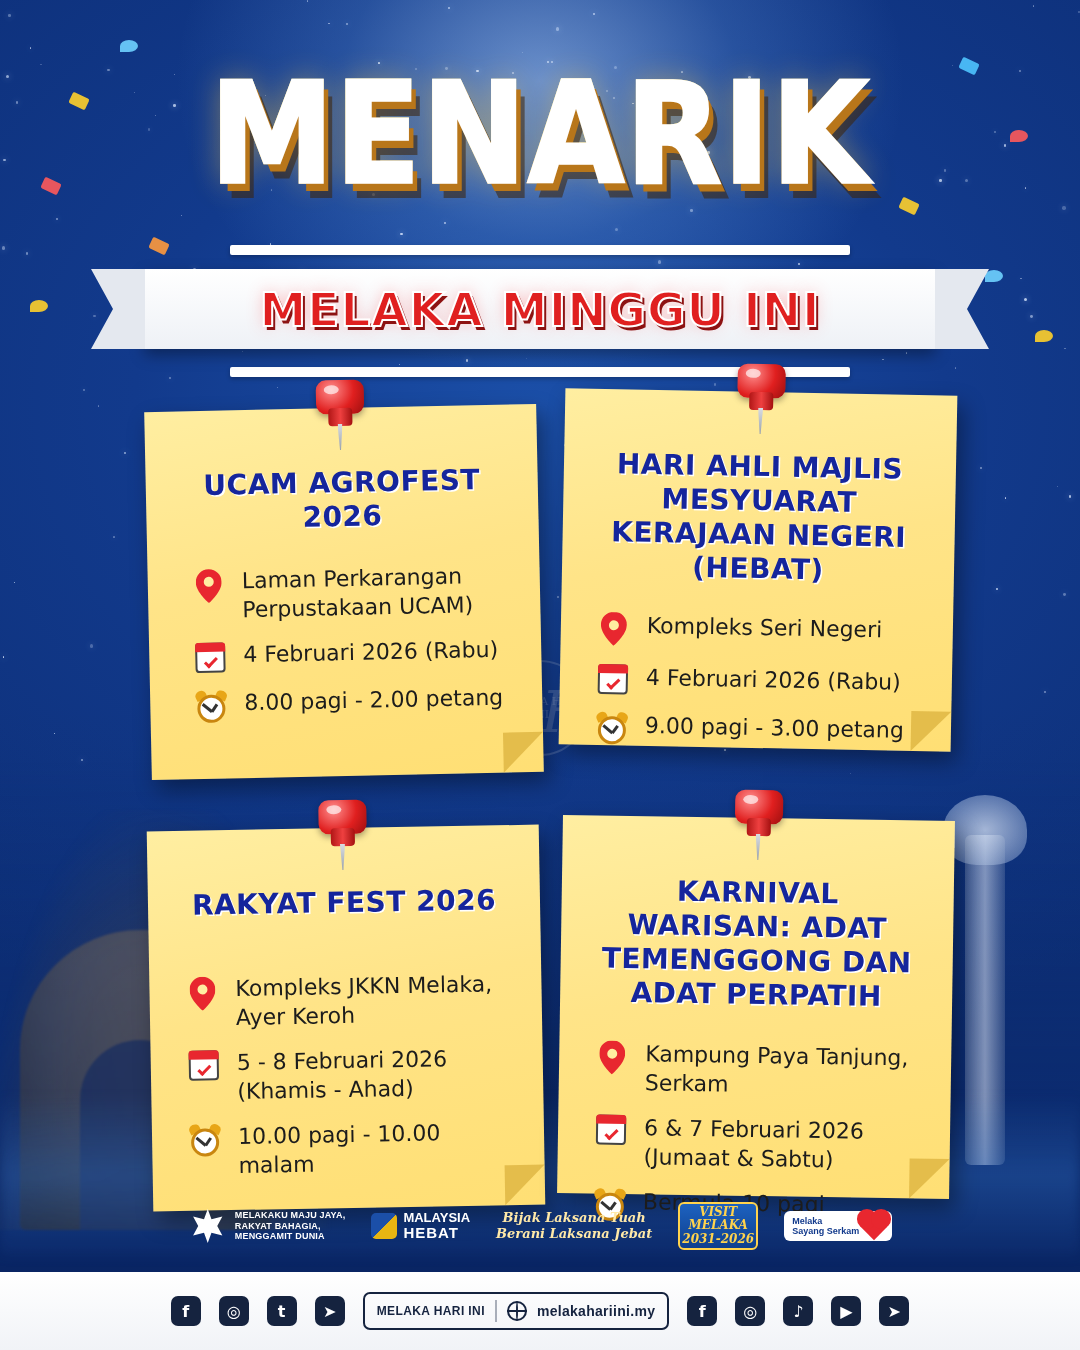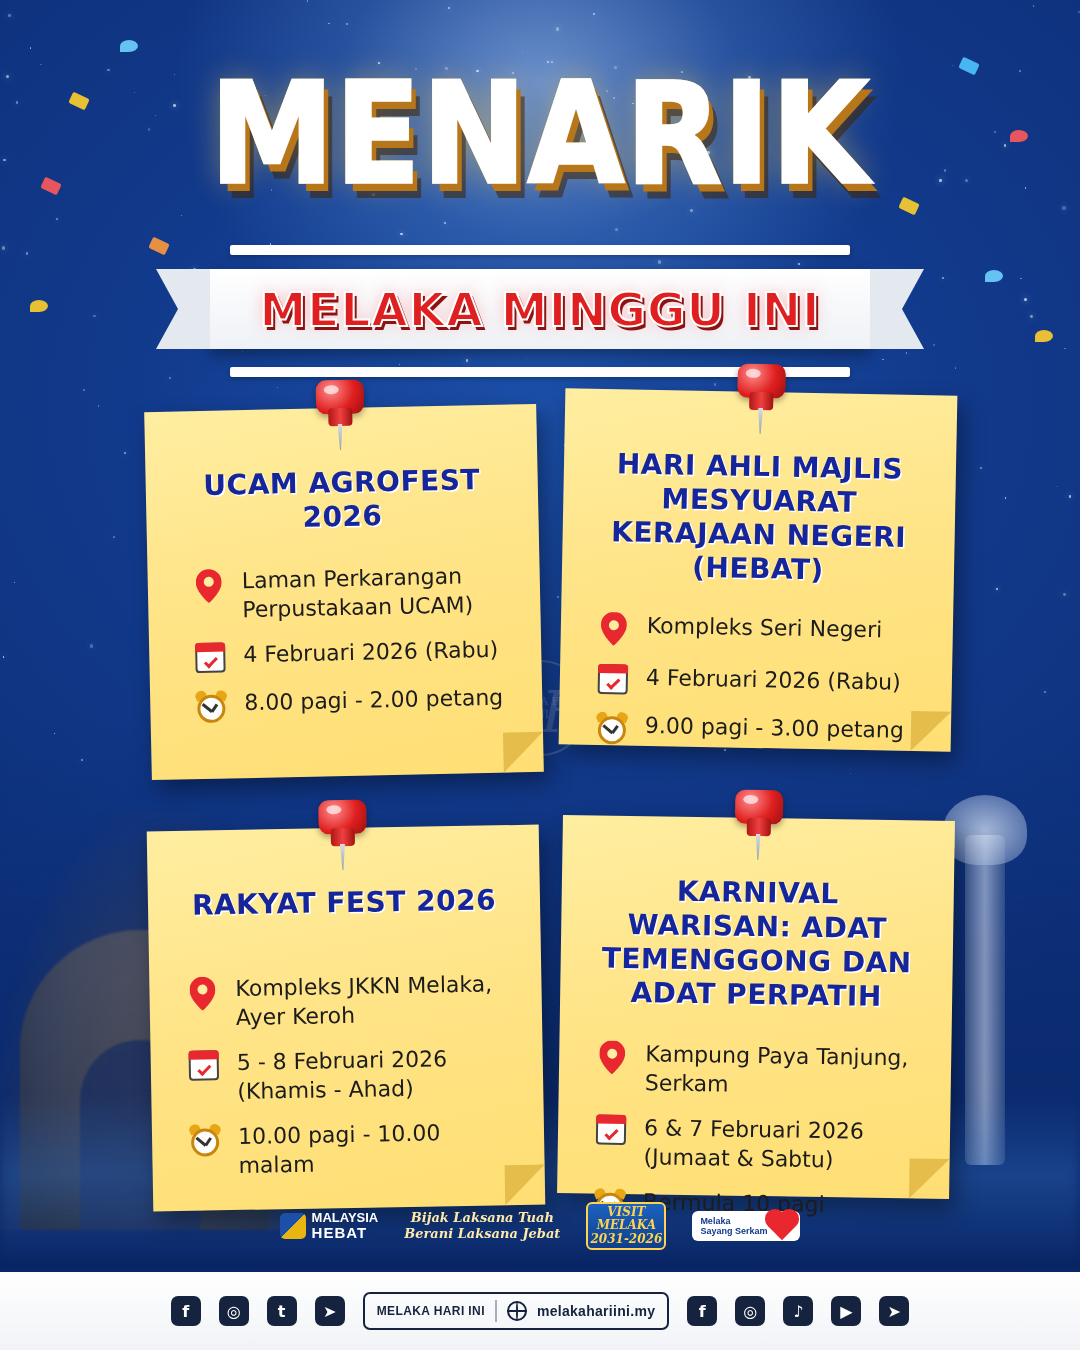--- a/index.html
+++ b/index.html
@@ -82,21 +82,21 @@
       0 0 28px rgba(255,200,60,.45);
     transform: scaleY(1.12);
   }
   .menarik .inner {
     background: linear-gradient(180deg,#fff6b0 0%, #ffd21f 45%, #f2a71a 75%, #ffe36b 100%);
     -webkit-background-clip: text; background-clip: text; color: transparent;
   }
   .ribbon-wrap { position:absolute; top:245px; left:0; right:0; }
   .ribbon-line { height:10px; background:#fff; margin:0 auto; width:620px; border-radius:2px; box-shadow:0 2px 4px rgba(0,0,0,.25);}
   .ribbon {
-    position:relative; margin:14px auto 0; width:660px; height:80px;
+    position:relative; margin:14px auto 0; width:790px; height:80px;
     background: linear-gradient(180deg,#ffffff,#eef1f6);
     box-shadow: 0 6px 14px rgba(0,0,0,.35);
     display:flex; align-items:center; justify-content:center;
   }
   .ribbon:before, .ribbon:after {
     content:""; position:absolute; top:0; width:54px; height:80px; background:#e4e8ef;
   }
   .ribbon:before { left:-54px; clip-path: polygon(0 0,100% 0,100% 100%,0 100%,22px 50%); }
   .ribbon:after  { right:-54px; clip-path: polygon(0 0,100% 0,calc(100% - 22px) 50%,100% 100%,0 100%); }
   .ribbon-text {
@@ -649,20 +649,28 @@
               </span>
             </span>
           <span class="txt">Bermula 10 pagi</span>
         </div>
       </div>
       <div class="fold"></div>
     </div>
   </div>
 
   <div class="logos">
+    <div class="logo">
+      <span class="mark">
+          <span class="star8"></span>
+        </span>
+      <span class="tx" style="white-space:pre-line">MELAKAKU MAJU JAYA,
+RAKYAT BAHAGIA,
+MENGGAMIT DUNIA</span>
+    </div>
     <div class="logo mm-logo">
       <span class="bars"></span>
       <span class="mm-tx">
         <span>MALAYSIA</span>
         <small>HEBAT</small>
       </span>
     </div>
     <div class="logo">
       <span class="script" style="white-space:pre-line">Bijak Laksana Tuah
 Berani Laksana Jebat</span>

